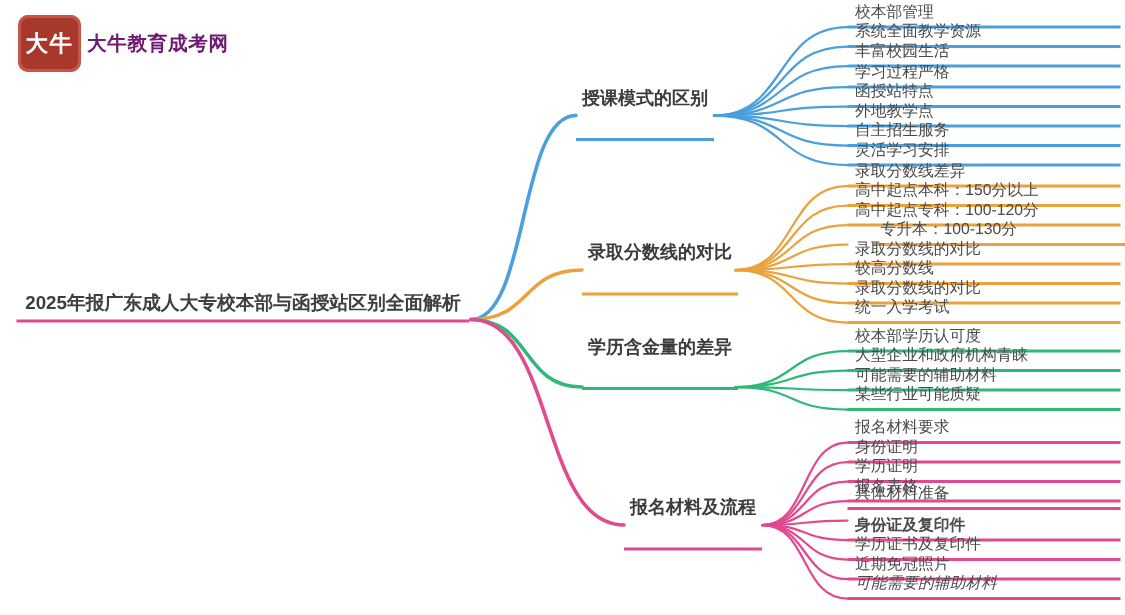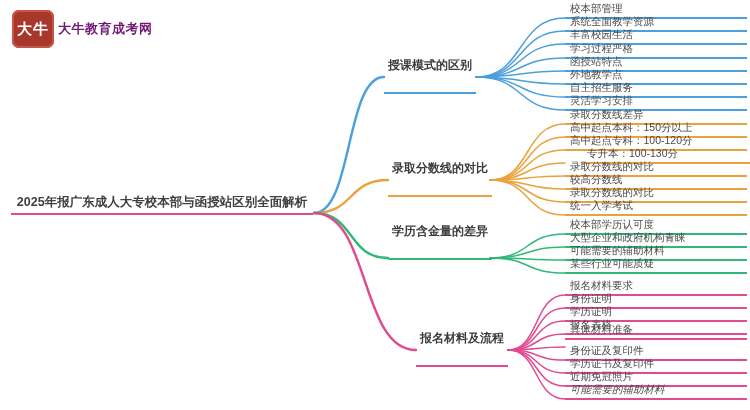--- a/index.html
+++ b/index.html
@@ -98,18 +98,18 @@
       <div class="node leaf" style="left: 565px; top: 218px; width: 182px; border-bottom-color: rgb(47, 184, 120);">校本部学历认可度</div>
       <div class="node leaf" style="left: 565px; top: 231px; width: 182px; border-bottom-color: rgb(47, 184, 120);">大型企业和政府机构青睐</div>
       <div class="node leaf" style="left: 565px; top: 244px; width: 182px; border-bottom-color: rgb(47, 184, 120);">可能需要的辅助材料</div>
       <div class="node leaf" style="left: 565px; top: 257px; width: 182px; border-bottom-color: rgb(47, 184, 120);">某些行业可能质疑</div>
       <div class="node branch" style="left: 416px; top: 331px; min-width: 92px; border-bottom-color: rgb(224, 74, 143);">报名材料及流程</div>
       <div class="node leaf" style="left: 565px; top: 279px; width: 182px; border-bottom-color: rgb(224, 74, 143);">报名材料要求</div>
       <div class="node leaf" style="left: 565px; top: 292px; width: 182px; border-bottom-color: rgb(224, 74, 143);">身份证明</div>
       <div class="node leaf" style="left: 565px; top: 305px; width: 182px; border-bottom-color: rgb(224, 74, 143);">学历证明</div>
       <div class="node leaf" style="left: 565px; top: 318px; width: 182px; border-bottom-color: rgb(224, 74, 143);">报名表格</div>
       <div class="node leaf" style="left: 565px; top: 323px; width: 182px; border-bottom-color: rgb(224, 74, 143);">具体材料准备</div>
-      <div class="node leaf" style="left: 565px; top: 344px; width: 182px; border-bottom-color: rgb(224, 74, 143);">身份证及复印件</div>
+      <div class="node leaf" style="left: 565px; top: 344px; width: 182px; border-bottom-color: rgb(224, 74, 143); font-weight: bold;">身份证及复印件</div>
       <div class="node leaf" style="left: 565px; top: 357px; width: 182px; border-bottom-color: rgb(224, 74, 143);">学历证书及复印件</div>
       <div class="node leaf" style="left: 565px; top: 370px; width: 182px; border-bottom-color: rgb(224, 74, 143);">近期免冠照片</div>
       <div class="node leaf" style="left: 565px; top: 383px; width: 182px; border-bottom-color: rgb(224, 74, 143); font-style: italic;">可能需要的辅助材料</div>
     </div>
 </div>
 
 </body></html>

